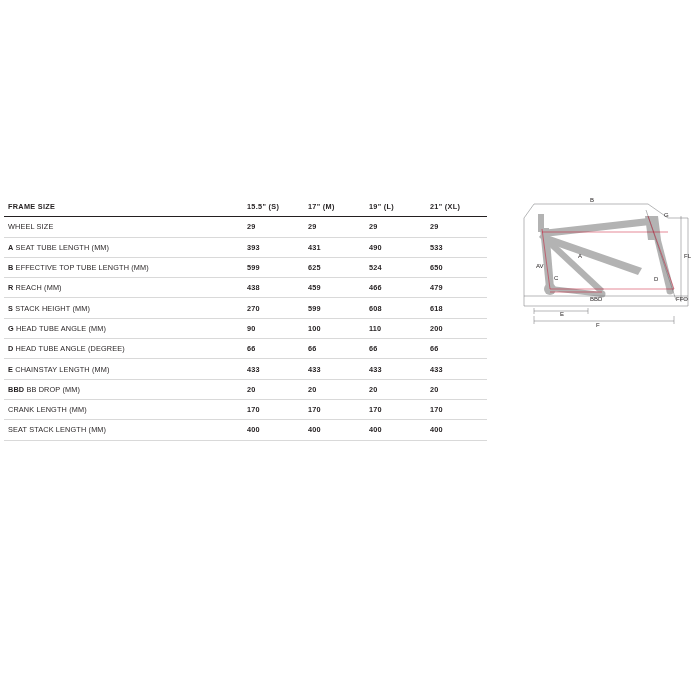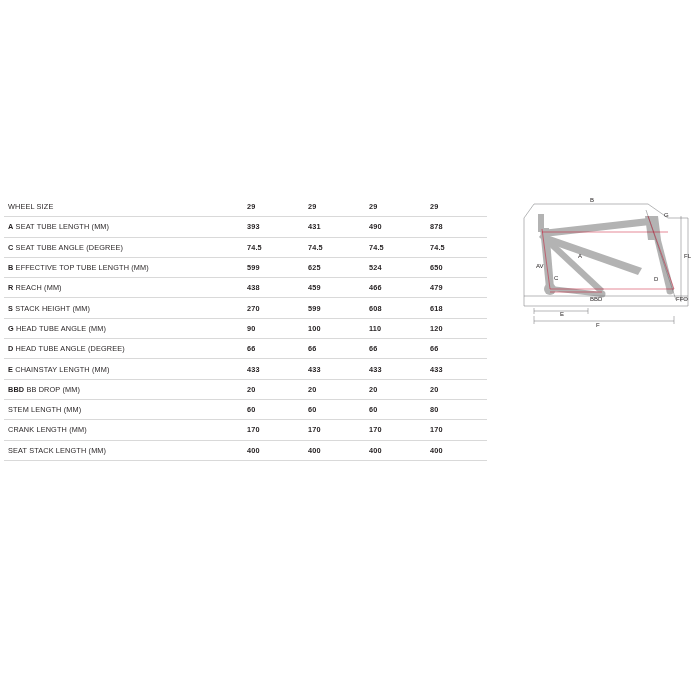--- a/index.html
+++ b/index.html
@@ -66,41 +66,41 @@
   }
   .diagram svg { display: block; }
 </style>
 </head>
 <body>
 
 <div class="page">
 
   <table class="geo-table">
     <tbody>
+      <tr class="header-row">
+        <td class="col-label">FRAME SIZE</td>
+        <td class="col-val">15.5" (S)</td>
+        <td class="col-val">17" (M)</td>
+        <td class="col-val">19" (L)</td>
+        <td class="col-val">21" (XL)</td>
+      </tr>
 
       <tr>
         <td class="col-label"><span class="lbl-letter"></span> <span>WHEEL SIZE</span></td>
         <td class="col-val val">29</td>
         <td class="col-val val">29</td>
         <td class="col-val val">29</td>
         <td class="col-val val">29</td>
       </tr>
       <tr>
         <td class="col-label"><span class="lbl-letter">A</span> <span>SEAT TUBE LENGTH (MM)</span></td>
         <td class="col-val val">393</td>
         <td class="col-val val">431</td>
         <td class="col-val val">490</td>
-        <td class="col-val val">878</td>
-      </tr>
-      <tr>
-        <td class="col-label"><span class="lbl-letter">C</span> <span>SEAT TUBE ANGLE (DEGREE)</span></td>
-        <td class="col-val val">74.5</td>
-        <td class="col-val val">74.5</td>
-        <td class="col-val val">74.5</td>
-        <td class="col-val val">74.5</td>
+        <td class="col-val val">533</td>
       </tr>
       <tr>
         <td class="col-label"><span class="lbl-letter">B</span> <span>EFFECTIVE TOP TUBE LENGTH (MM)</span></td>
         <td class="col-val val">599</td>
         <td class="col-val val">625</td>
         <td class="col-val val">524</td>
         <td class="col-val val">650</td>
       </tr>
       <tr>
         <td class="col-label"><span class="lbl-letter">R</span> <span>REACH (MM)</span></td>
@@ -114,21 +114,21 @@
         <td class="col-val val">270</td>
         <td class="col-val val">599</td>
         <td class="col-val val">608</td>
         <td class="col-val val">618</td>
       </tr>
       <tr>
         <td class="col-label"><span class="lbl-letter">G</span> <span>HEAD TUBE ANGLE (MM)</span></td>
         <td class="col-val val">90</td>
         <td class="col-val val">100</td>
         <td class="col-val val">110</td>
-        <td class="col-val val">120</td>
+        <td class="col-val val">200</td>
       </tr>
       <tr>
         <td class="col-label"><span class="lbl-letter">D</span> <span>HEAD TUBE ANGLE (DEGREE)</span></td>
         <td class="col-val val">66</td>
         <td class="col-val val">66</td>
         <td class="col-val val">66</td>
         <td class="col-val val">66</td>
       </tr>
       <tr>
         <td class="col-label"><span class="lbl-letter">E</span> <span>CHAINSTAY LENGTH (MM)</span></td>
@@ -136,27 +136,20 @@
         <td class="col-val val">433</td>
         <td class="col-val val">433</td>
         <td class="col-val val">433</td>
       </tr>
       <tr>
         <td class="col-label"><span class="lbl-letter">BBD</span> <span>BB DROP (MM)</span></td>
         <td class="col-val val">20</td>
         <td class="col-val val">20</td>
         <td class="col-val val">20</td>
         <td class="col-val val">20</td>
-      </tr>
-      <tr>
-        <td class="col-label"><span class="lbl-letter"></span> <span>STEM LENGTH (MM)</span></td>
-        <td class="col-val val">60</td>
-        <td class="col-val val">60</td>
-        <td class="col-val val">60</td>
-        <td class="col-val val">80</td>
       </tr>
       <tr>
         <td class="col-label"><span class="lbl-letter"></span> <span>CRANK LENGTH (MM)</span></td>
         <td class="col-val val">170</td>
         <td class="col-val val">170</td>
         <td class="col-val val">170</td>
         <td class="col-val val">170</td>
       </tr>
       <tr>
         <td class="col-label"><span class="lbl-letter"></span> <span>SEAT STACK LENGTH (MM)</span></td>

